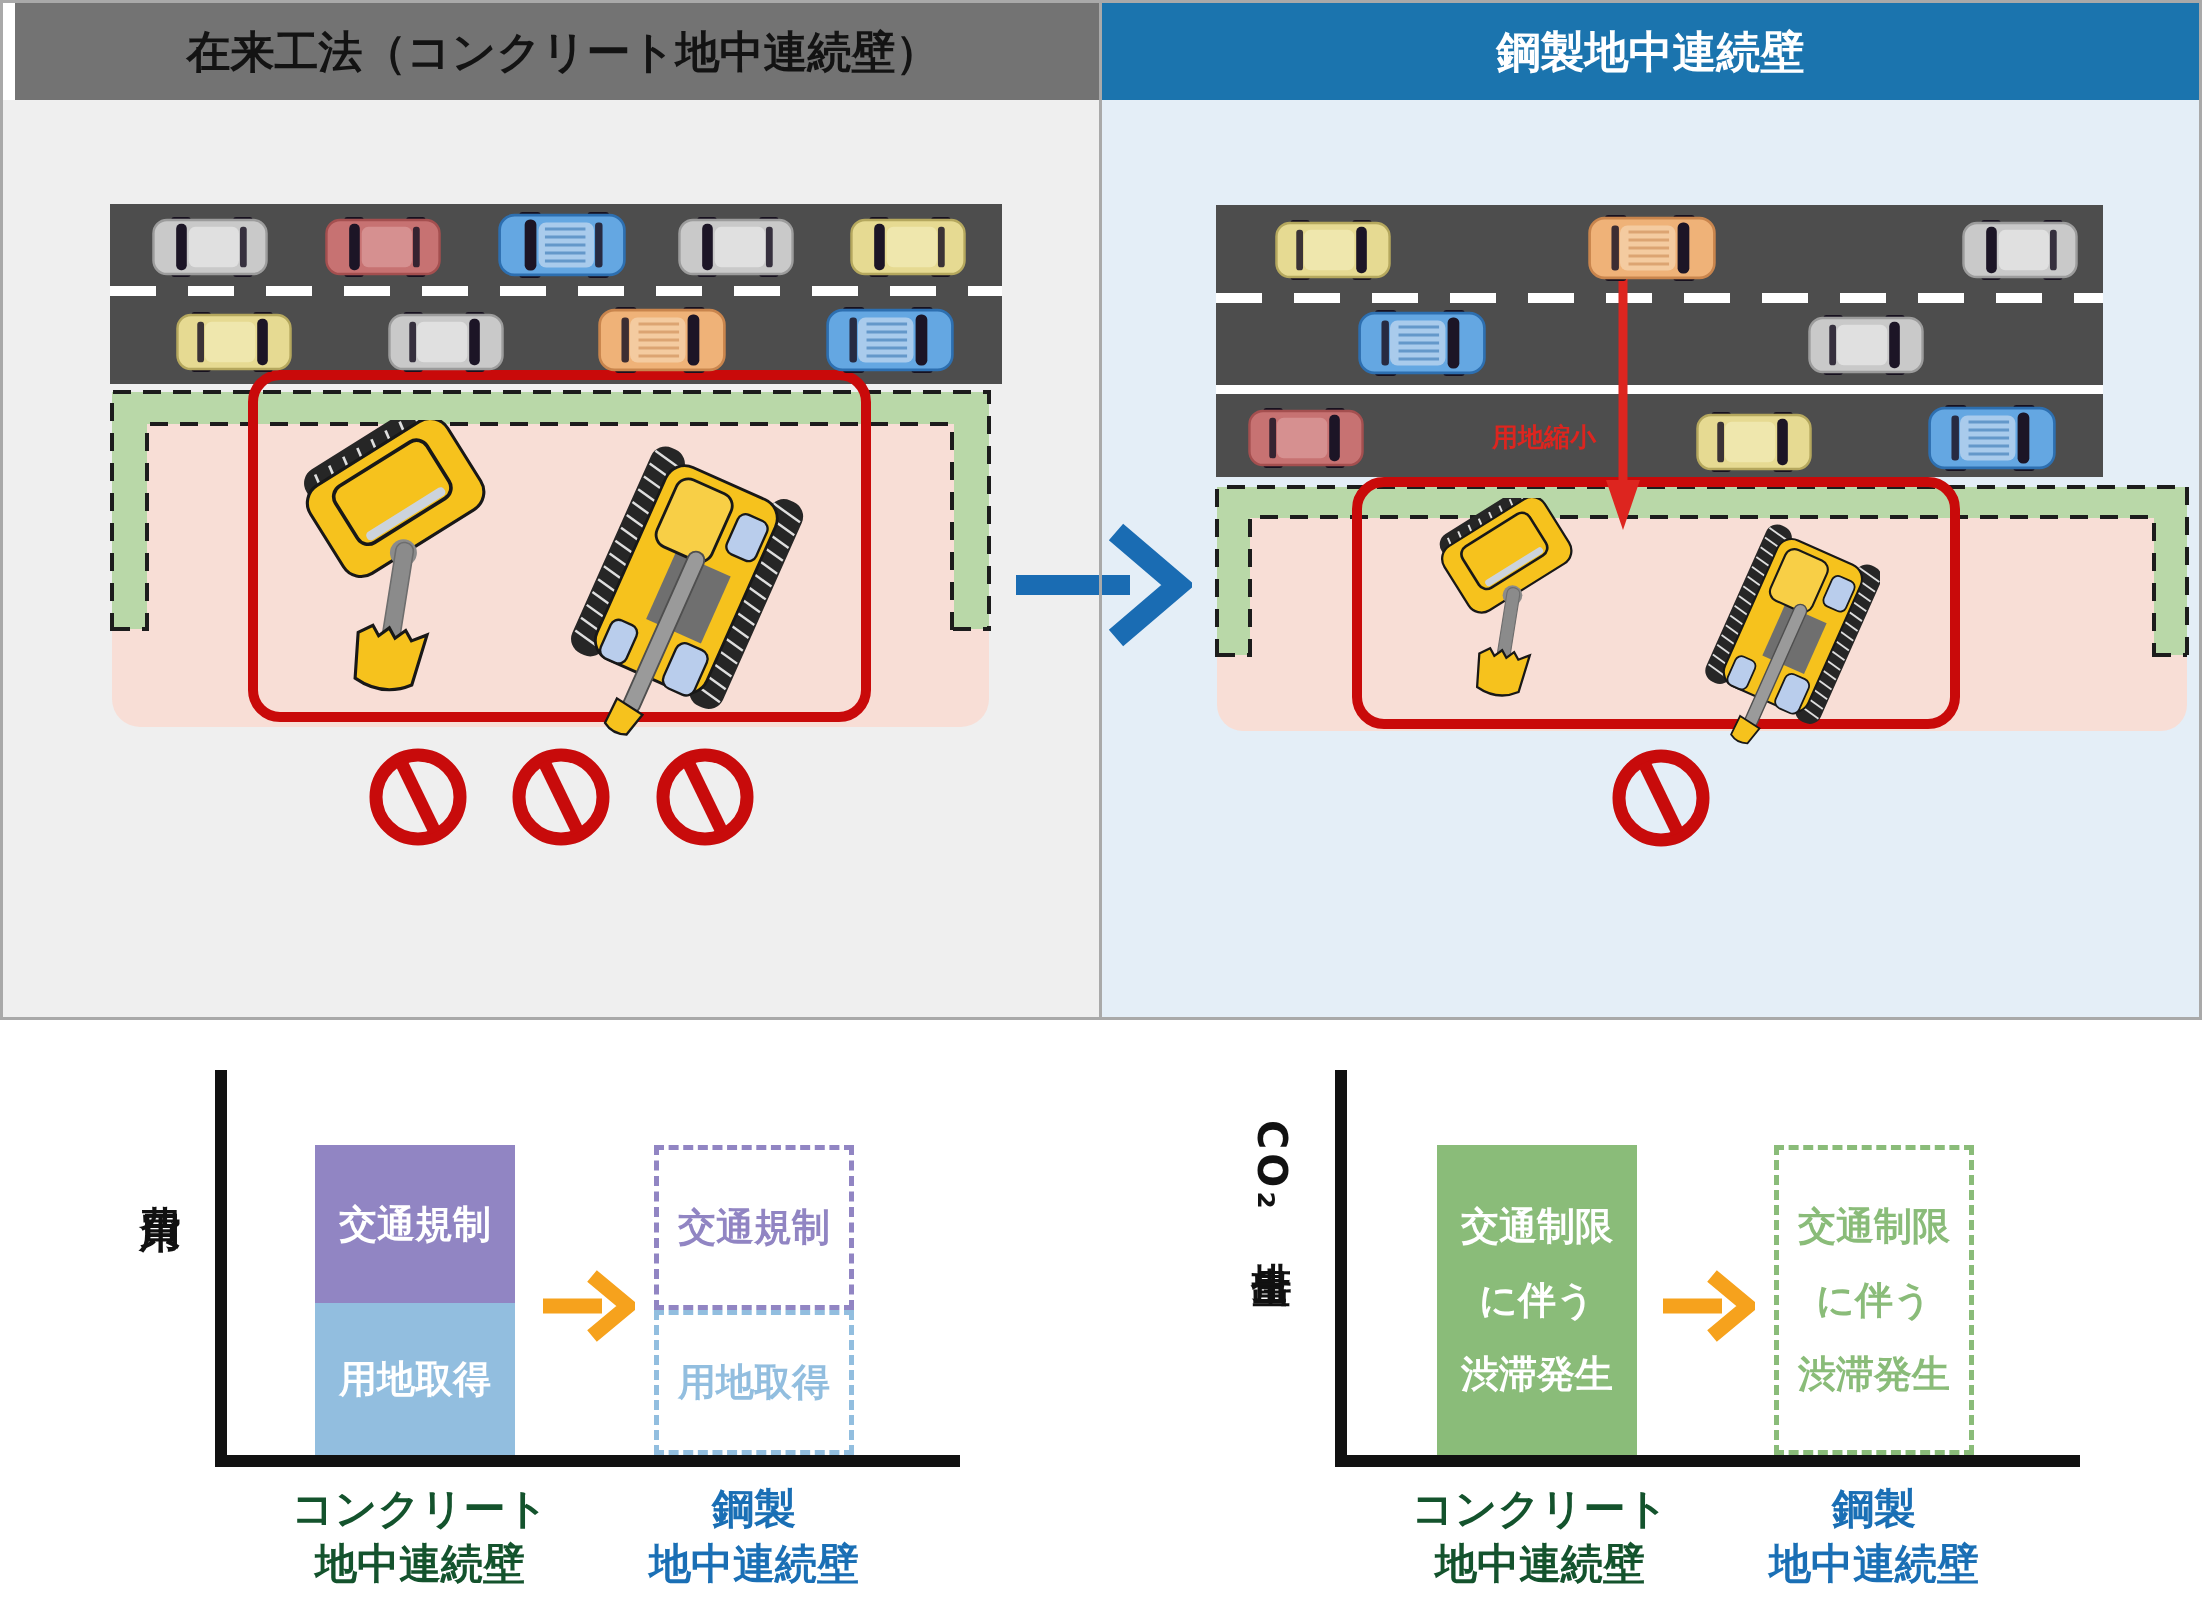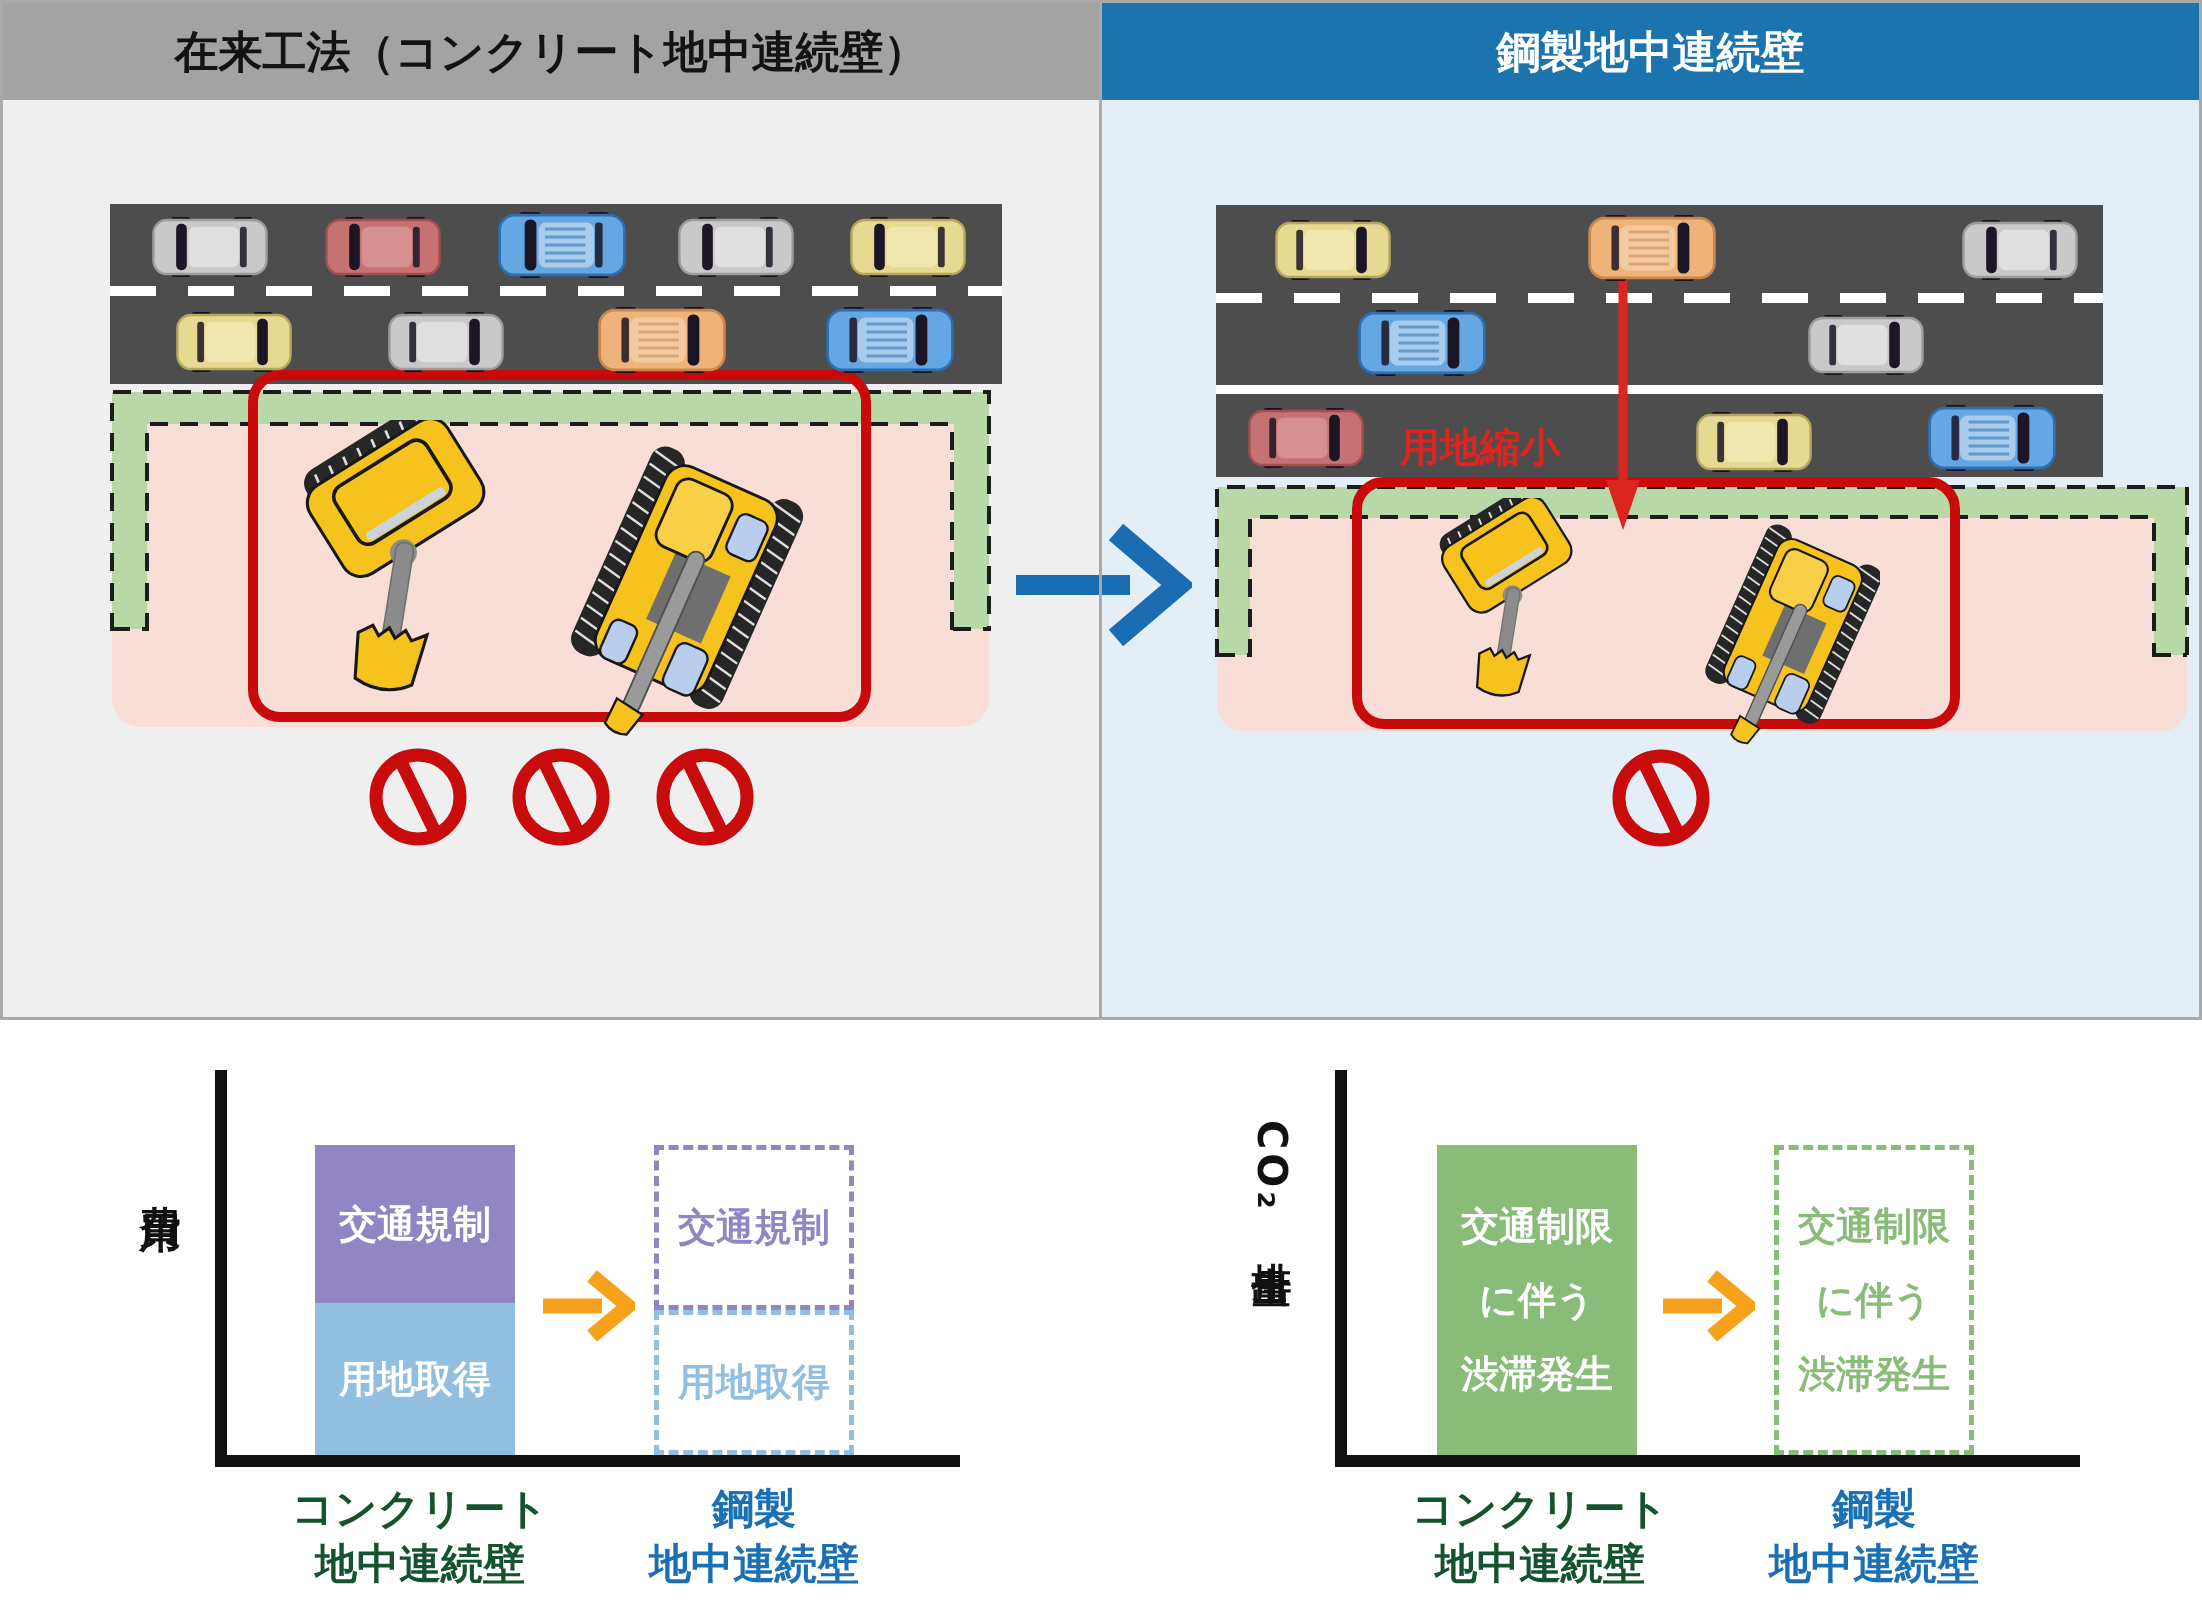--- a/index.html
+++ b/index.html
@@ -2,34 +2,34 @@
 <html><head>
 <meta charset="utf-8">
 <style>
   html,body{margin:0;padding:0;background:#ffffff;}
   .stage{position:relative;width:2202px;height:1603px;background:#ffffff;overflow:hidden;
          font-family:"DejaVu Sans","Liberation Sans",sans-serif;}
   .abs{position:absolute;}
   .frame{left:0;top:0;width:2202px;height:1020px;border:3px solid #a9a9a9;box-sizing:border-box;}
   .divider{left:1099px;top:0;width:3px;height:1020px;background:#a9a9a9;}
   .hdr{top:3px;height:97px;line-height:97px;text-align:center;font-size:44px;font-weight:bold;}
-  .hdrL{left:3px;width:1096px;background:#a3a3a3;color:#131313;}
+  .hdrL{left:15px;width:1096px;background:#737373;color:#131313;}
   .hdrR{left:1102px;width:1097px;background:#1b74ae;color:#ffffff;}
   .bgL{left:3px;top:100px;width:1096px;height:917px;background:#efefef;}
   .bgR{left:1102px;top:100px;width:1097px;height:917px;background:#e4eef7;}
   .road{background:#4d4d4d;}
   .dashline{background:repeating-linear-gradient(90deg,#ffffff 0 46px,rgba(0,0,0,0) 46px 78px);}
   .solidline{background:#ffffff;}
   .pink{background:#f8ded6;}
   .green{background:#b9d8a8;}
   .redrect{border:10px solid #c90a0a;border-radius:32px;box-sizing:border-box;}
   .caption{font-size:52px;font-weight:bold;text-align:center;line-height:1.2;letter-spacing:1px;}
   .capL{color:#111111;}
   .capR{color:#1a6fb5;}
-  .shrink{font-size:40px;font-weight:bold;color:#dd251f;}
+  .shrink{font-size:26px;font-weight:bold;color:#dd251f;text-align:right;}
   .axis{background:#111111;}
   .ylab{writing-mode:vertical-rl;text-orientation:mixed;font-weight:bold;color:#111111;letter-spacing:8px;}
   .barseg{display:flex;align-items:center;justify-content:center;color:#ffffff;
           font-size:38px;font-weight:bold;box-sizing:border-box;}
   .dashseg{background:#ffffff00;}
   .xlab{font-size:42px;font-weight:bold;text-align:center;line-height:1.3;}
   .blue{color:#1a6fb5;}
   .black{color:#14532d;}
   svg{display:block;}
 </style>

